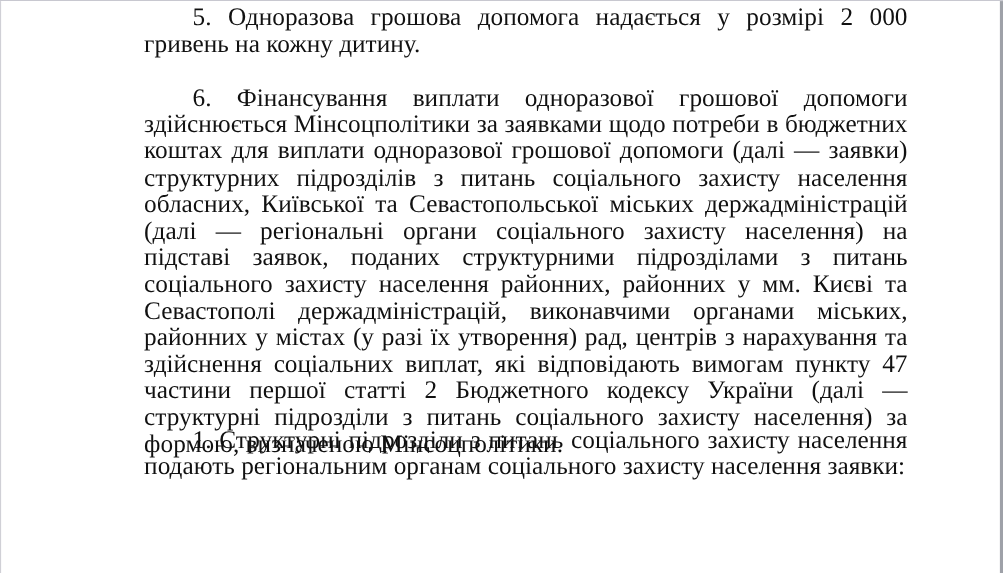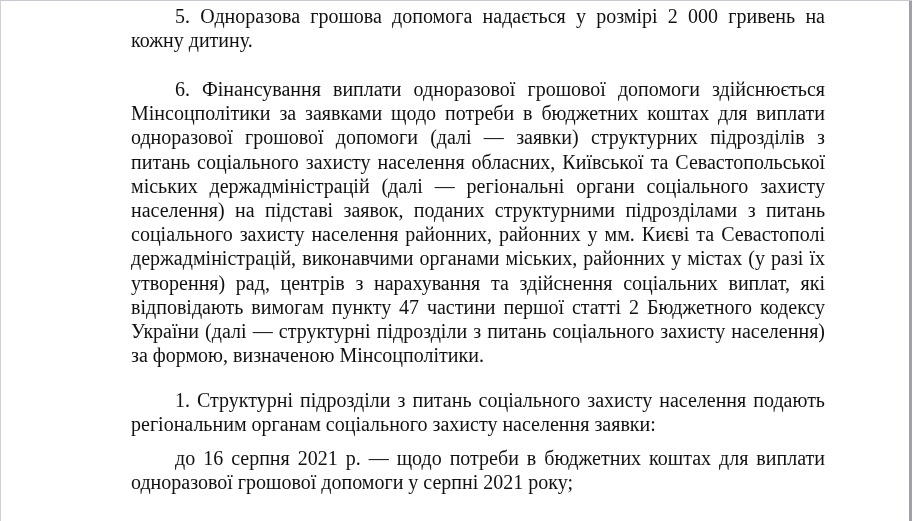--- a/index.html
+++ b/index.html
@@ -40,21 +40,21 @@
       top: 0;
       width: 909px;
       height: 521px;
       background: #ffffff;
     }
     .text-block {
       position: absolute;
       left: 131px;
       width: 694px;
       font-family: "Liberation Serif", "DejaVu Serif", serif;
-      font-size: 20px;
+      font-size: 23px;
       line-height: 24.2px;
       color: #111111;
       text-align: justify;
     }
     .para {
       margin: 0;
       text-indent: 44px;
     }
     #p5 { top: 3px; }
     #p6 { top: 76px; }
@@ -68,19 +68,16 @@
   <div class="page">
     <div class="text-block" id="p5">
       <p class="para">5. Одноразова грошова допомога надається у розмірі 2 000 гривень на кожну дитину.</p>
     </div>
     <div class="text-block" id="p6">
       <p class="para">6. Фінансування виплати одноразової грошової допомоги здійснюється Мінсоцполітики за заявками щодо потреби в бюджетних коштах для виплати одноразової грошової допомоги (далі — заявки) структурних підрозділів з питань соціального захисту населення обласних, Київської та Севастопольської міських держадміністрацій (далі — регіональні органи соціального захисту населення) на підставі заявок, поданих структурними підрозділами з питань соціального захисту населення районних, районних у мм. Києві та Севастополі держадміністрацій, виконавчими органами міських, районних у містах (у разі їх утворення) рад, центрів з нарахування та здійснення соціальних виплат, які відповідають вимогам пункту 47 частини першої статті 2 Бюджетного кодексу України (далі — структурні підрозділи з питань соціального захисту населення) за формою, визначеною Мінсоцполітики.</p>
     </div>
     <div class="text-block" id="p7">
       <p class="para">1. Структурні підрозділи з питань соціального захисту населення подають регіональним органам соціального захисту населення заявки:</p>
     </div>
-    <div class="text-block" id="p7a">
-      <p class="para">до 16 серпня 2021 р. — щодо потреби в бюджетних коштах для виплати одноразової грошової допомоги у серпні 2021 року;</p>
-    </div>
   </div>
   <div class="left-edge"></div>
   <div class="right-edge"></div>
 </div>
 
 </body></html>

